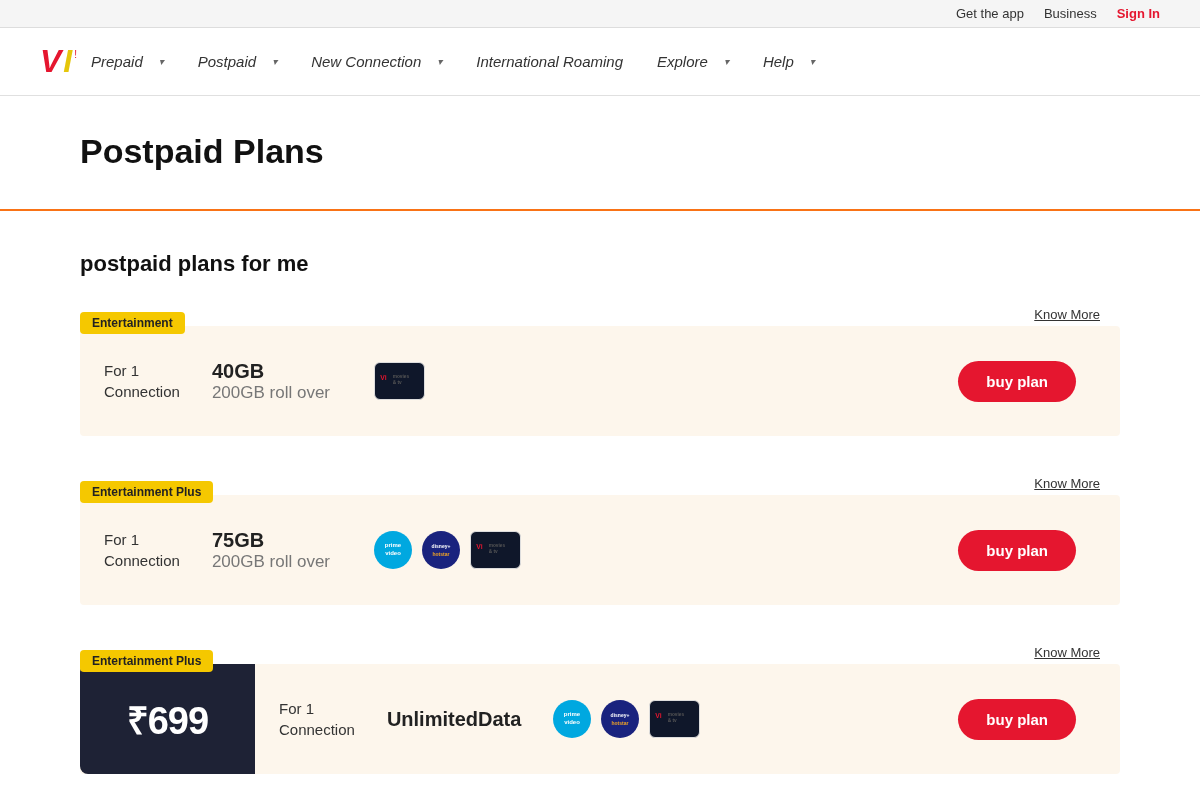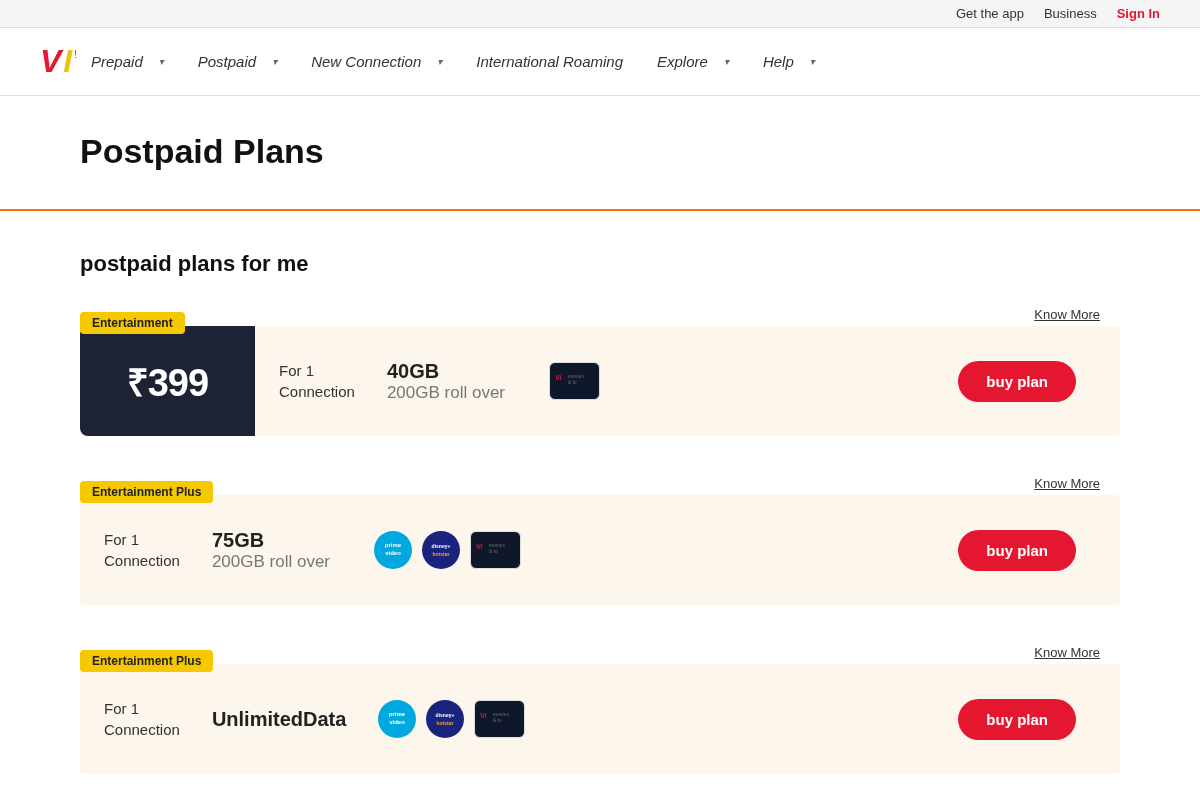--- a/index.html
+++ b/index.html
@@ -228,23 +228,20 @@
 <div class="main">
   <div class="section-title">postpaid plans for me</div>
 
   <div style="margin-bottom: 32px;">
     <div class="know-more-row">
       <span class="know-more">Know More</span>
     </div>
     <div class="plan-card">
       <span class="plan-badge">Entertainment</span>
       <div class="plan-card-inner">
-        <div class="plan-price-box">
-          <span class="plan-price">₹399</span>
-        </div>
         <div class="plan-details">
           <div class="plan-connection">
             <div style="white-space:pre-line;">For 1
 Connection</div>
           </div>
           <div class="plan-data-info">
             <div class="plan-data-gb">40GB</div>
             <div class="plan-data-sub">200GB roll over</div>
           </div>
           <div class="plan-logos">
@@ -314,20 +311,23 @@
     </div>
   </div>
 
   <div style="margin-bottom: 32px;">
     <div class="know-more-row">
       <span class="know-more">Know More</span>
     </div>
     <div class="plan-card">
       <span class="plan-badge">Entertainment Plus</span>
       <div class="plan-card-inner">
+        <div class="plan-price-box">
+          <span class="plan-price">₹699</span>
+        </div>
         <div class="plan-details">
           <div class="plan-connection">
             <div style="white-space:pre-line;">For 1
 Connection</div>
           </div>
           <div class="plan-data-info">
             <div class="plan-data-gb">UnlimitedData</div>
             <div class="plan-data-sub"></div>
           </div>
           <div class="plan-logos">

